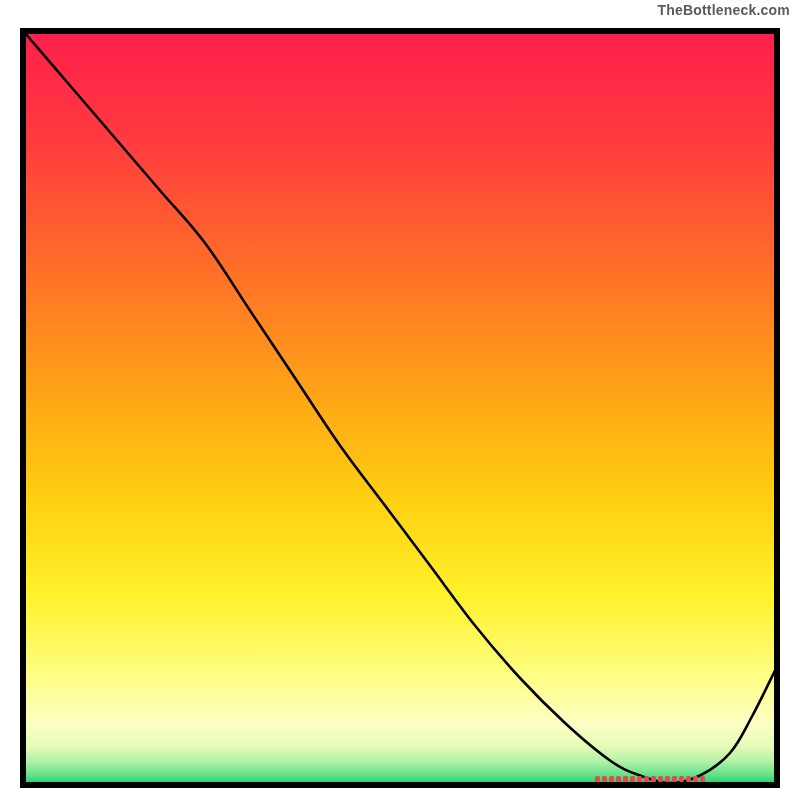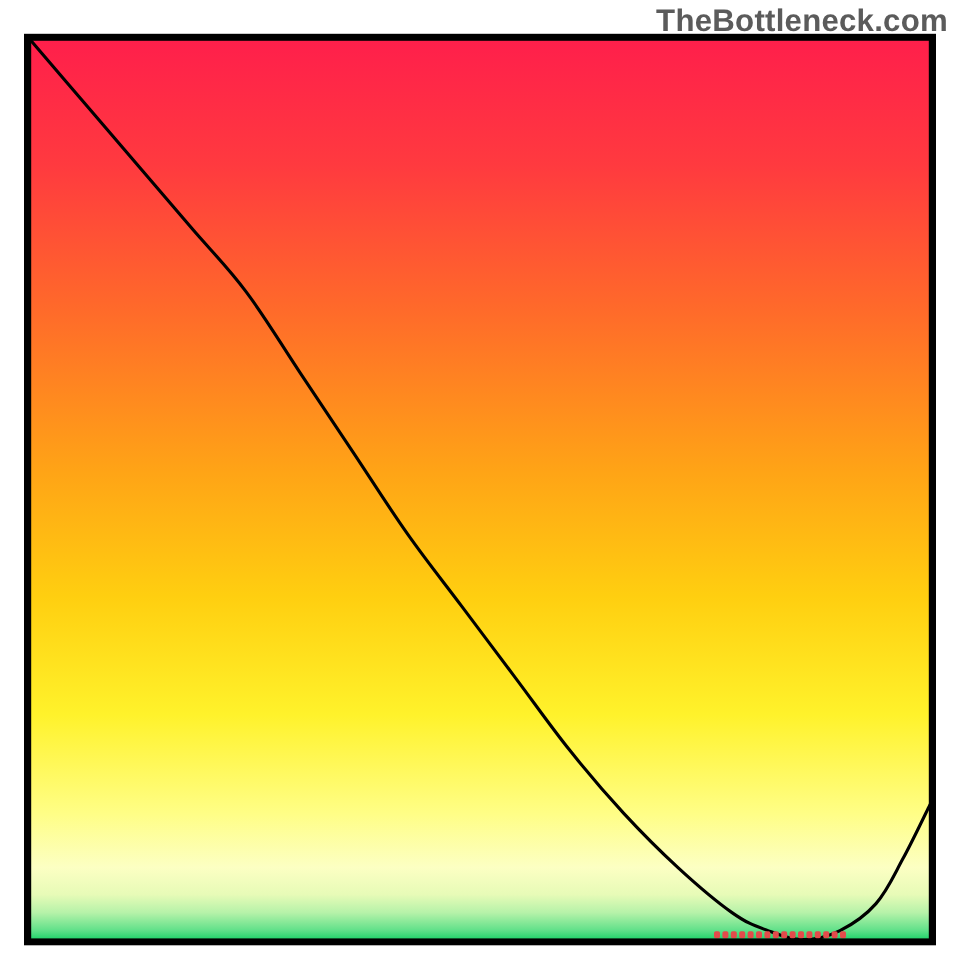--- a/index.html
+++ b/index.html
@@ -7,21 +7,21 @@
   .wrap {
     position: relative;
     width: 800px;
     height: 800px;
   }
   .watermark {
     position: absolute;
     top: 2px;
     right: 10px;
     font-family: Arial, Helvetica, sans-serif;
-    font-size: 26px;
+    font-size: 14px;
     font-weight: 600;
     color: #5b5b5b;
     letter-spacing: 0.2px;
   }
   .plot-frame {
     position: absolute;
     left: 20px;
     top: 28px;
     width: 760px;
     height: 760px;

